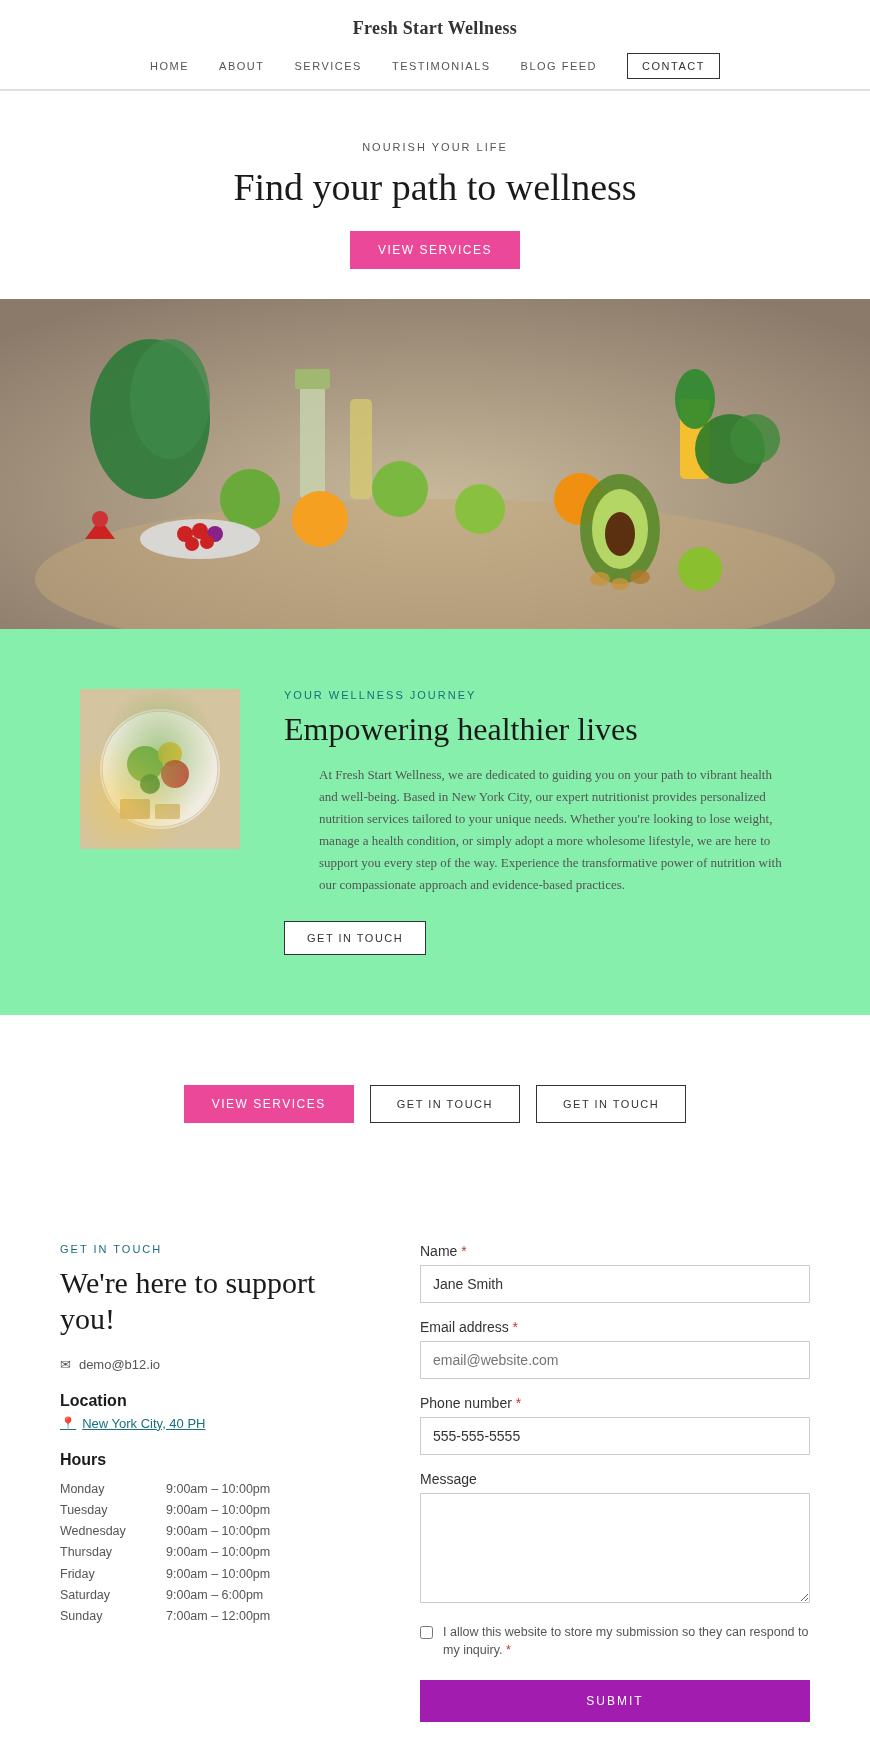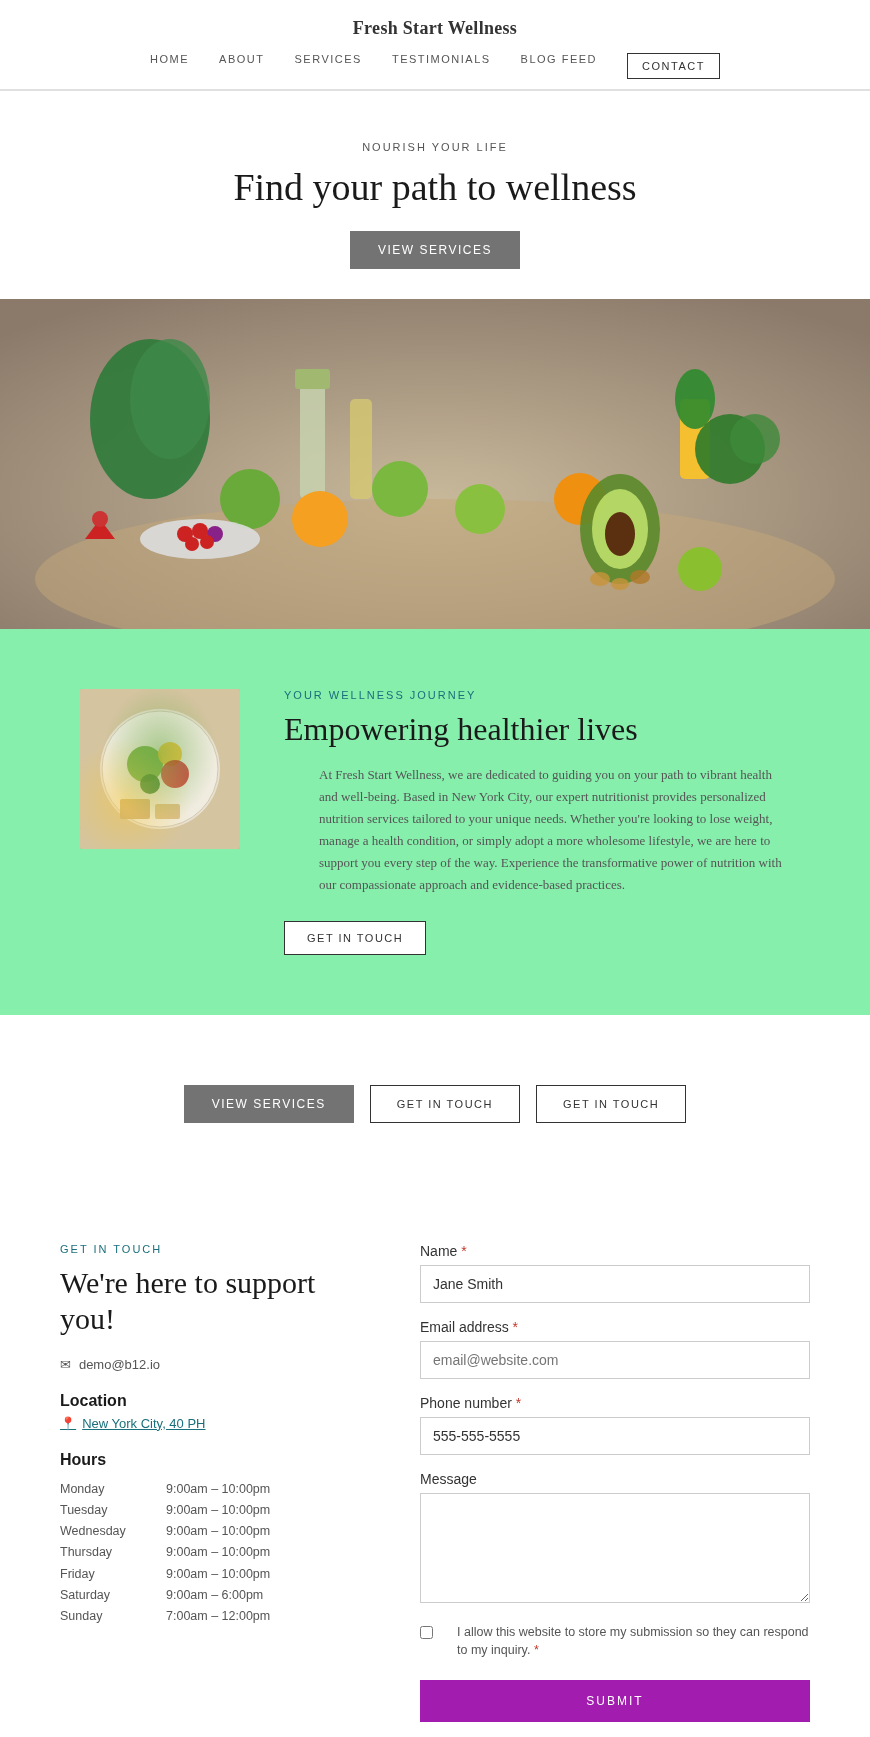--- a/index.html
+++ b/index.html
@@ -1,29 +1,29 @@
 <!DOCTYPE html>
 <html><head>
   <meta charset="utf-8">
   <style>
     * { box-sizing: border-box; margin: 0; padding: 0; }
     body { font-family: Georgia, 'Times New Roman', serif; color: #333; background: #fff; width: 870px; }
 
     
     .header { text-align: center; padding: 18px 20px 10px; border-bottom: 1px solid #e0e0e0; }
     .header .site-title { font-weight: bold; font-size: 18px; letter-spacing: 0.3px; margin-bottom: 14px; }
-    .nav { display: flex; justify-content: center; gap: 30px; flex-wrap: wrap; }
+    .nav { display: flex; justify-content: center; align-items: center; gap: 30px; flex-wrap: wrap; }
     .nav-item { font-size: 11px; letter-spacing: 1.5px; color: #555; text-transform: uppercase; text-decoration: none; font-family: Arial, sans-serif; cursor: pointer; }
     .nav-item.active { border: 1.5px solid #333; padding: 6px 14px; color: #333; }
 
     
     .hero { text-align: center; padding: 50px 20px 30px; }
     .hero-sub { font-size: 11px; letter-spacing: 2px; text-transform: uppercase; color: #555; font-family: Liberation Sans, sans-serif; margin-bottom: 12px; }
     .hero-title { font-size: 38px; font-weight: normal; color: #1a1a1a; margin-bottom: 22px; }
-    .btn-teal { background: #737373; color: #fff; border: none; padding: 12px 28px; font-size: 12px; letter-spacing: 1.5px; text-transform: uppercase; cursor: pointer; font-family: Arial, sans-serif; }
+    .btn-teal { background: #ec4899; color: #fff; border: none; padding: 12px 28px; font-size: 12px; letter-spacing: 1.5px; text-transform: uppercase; cursor: pointer; font-family: Arial, sans-serif; }
 
     
     .hero-image { width: 100%; height: 330px; background: linear-gradient(135deg, #8b7355 0%, #a08c6e 30%, #c4a882 50%, #8b9e6e 70%, #6b8e5e 100%); display: flex; align-items: center; justify-content: center; overflow: hidden; position: relative; }
     .hero-image-inner { width: 100%; height: 100%; background:
       radial-gradient(ellipse at 20% 80%, #c0392b55 0%, transparent 40%),
       radial-gradient(ellipse at 50% 70%, #f39c1255 0%, transparent 35%),
       radial-gradient(ellipse at 70% 60%, #27ae6055 0%, transparent 30%),
       radial-gradient(ellipse at 30% 50%, #8B450055 0%, transparent 25%),
       linear-gradient(180deg, #b8a898 0%, #d4c4a8 40%, #a0926e 80%, #8b7a5e 100%); }
 
@@ -55,21 +55,21 @@
     .hours-day { width: 90px; }
     .hours-time { color: #555; }
 
     
     .contact-right { flex: 1; }
     .form-group { margin-bottom: 16px; }
     .form-label { font-size: 14px; color: #333; font-family: Arial, sans-serif; margin-bottom: 6px; display: block; }
     .required-star { color: #c0392b; }
     .form-input { width: 100%; border: 1px solid #ccc; padding: 10px 12px; font-size: 14px; font-family: Arial, sans-serif; color: #333; outline: none; }
     textarea.form-input { height: 110px; resize: vertical; }
-    .consent-row { display: flex; align-items: flex-start; gap: 24px; margin-bottom: 20px; }
+    .consent-row { display: flex; align-items: flex-start; gap: 10px; margin-bottom: 20px; }
     .consent-text { font-size: 12.5px; color: #555; font-family: Arial, sans-serif; line-height: 1.5; }
     .btn-submit { width: 100%; background: #a21caf; color: #fff; border: none; padding: 14px; font-size: 12px; letter-spacing: 2px; text-transform: uppercase; cursor: pointer; font-family: Arial, sans-serif; }
 
     
     .divider { border: none; border-top: 1px solid #e0e0e0; margin: 0; }
   </style>
 </head>
 <body>
 
 <div class="header">

